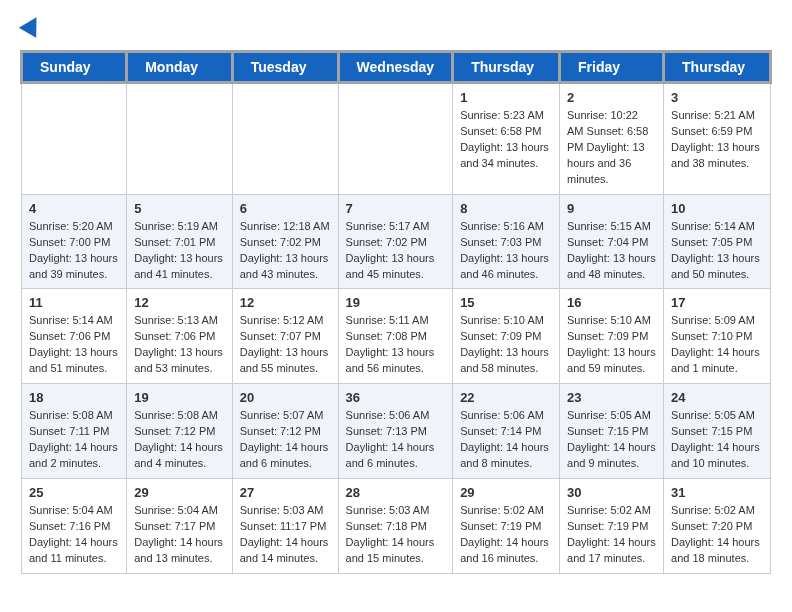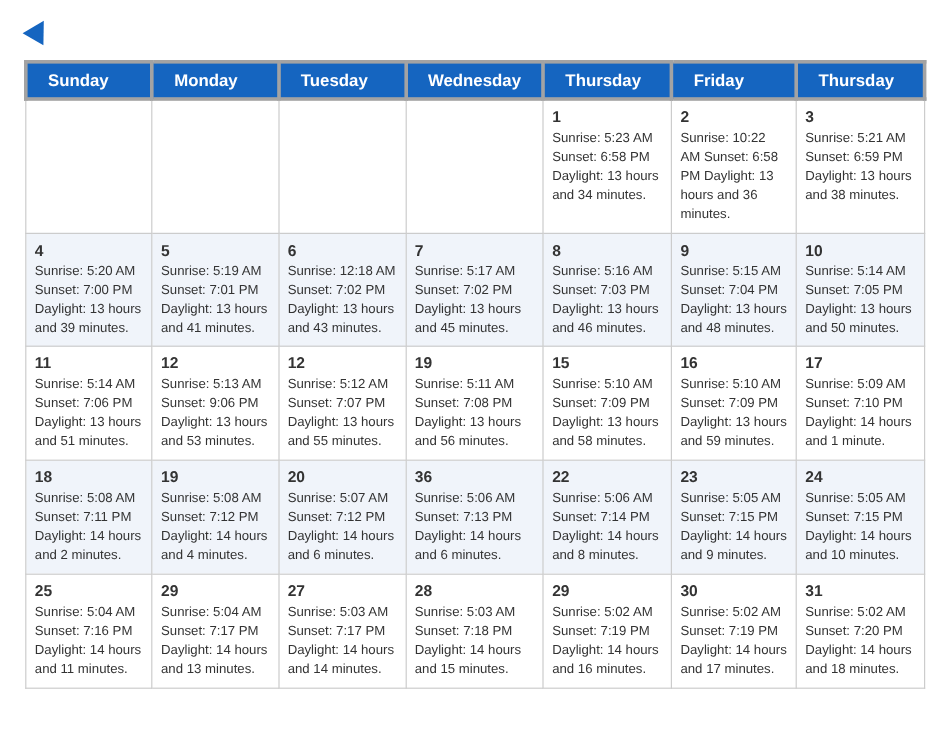--- a/index.html
+++ b/index.html
@@ -216,21 +216,21 @@
           <td>
             <span class="day-num">11</span>
             <div class="cell-content">Sunrise: 5:14 AM
 Sunset: 7:06 PM
 Daylight: 13 hours
 and 51 minutes.</div>
           </td>
           <td>
             <span class="day-num">12</span>
             <div class="cell-content">Sunrise: 5:13 AM
-Sunset: 9:06 PM
+Sunset: 7:06 PM
 Daylight: 13 hours
 and 53 minutes.</div>
           </td>
           <td>
             <span class="day-num">12</span>
             <div class="cell-content">Sunrise: 5:12 AM
 Sunset: 7:07 PM
 Daylight: 13 hours
 and 55 minutes.</div>
           </td>
@@ -325,21 +325,21 @@
           <td>
             <span class="day-num">29</span>
             <div class="cell-content">Sunrise: 5:04 AM
 Sunset: 7:17 PM
 Daylight: 14 hours
 and 13 minutes.</div>
           </td>
           <td>
             <span class="day-num">27</span>
             <div class="cell-content">Sunrise: 5:03 AM
-Sunset: 7:17 PM
+Sunset: 11:17 PM
 Daylight: 14 hours
 and 14 minutes.</div>
           </td>
           <td>
             <span class="day-num">28</span>
             <div class="cell-content">Sunrise: 5:03 AM
 Sunset: 7:18 PM
 Daylight: 14 hours
 and 15 minutes.</div>
           </td>

